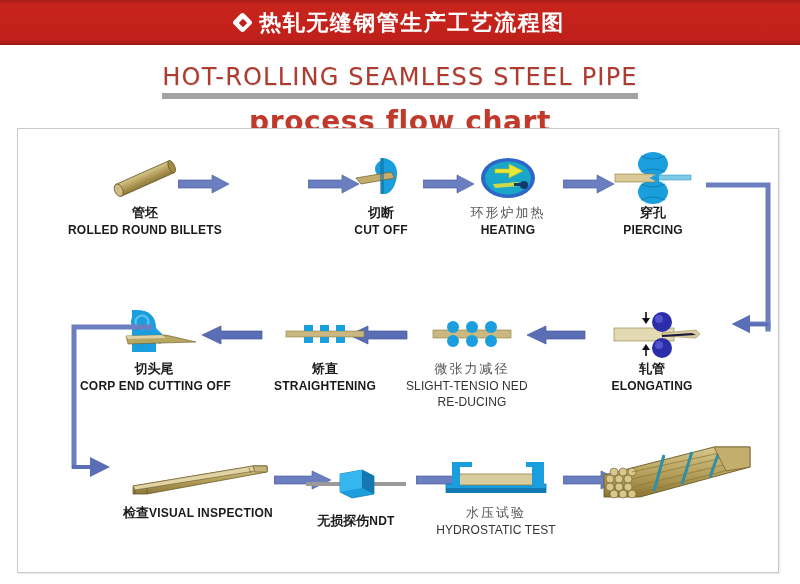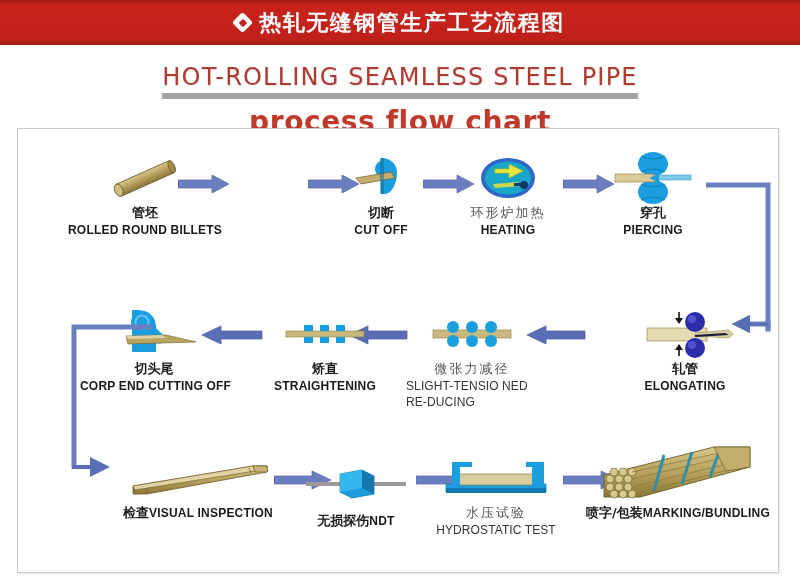--- a/index.html
+++ b/index.html
@@ -199,21 +199,21 @@
 
     <div class="connector" style="left:688px; top:50px;">
       <svg width="72" height="160" viewBox="0 0 72 160">
         <path d="M2 6 L62 6 L62 150" stroke="#6b7fc0" stroke-width="5" fill="none" stroke-linecap="square"></path>
         <path d="M62 150 L62 145 L38 145" stroke="#6b7fc0" stroke-width="5" fill="none"></path>
         <polygon points="44,136 44,154 26,145" fill="#5a6eb5"></polygon>
         <path d="M62 144 L44 144 L44 136 L26 145 L44 154 L44 147 L62 147 Z" fill="#5a6eb5"></path>
       </svg>
     </div>
 
-    <div class="node" style="left:608px; top:178px; width:118px;">
+    <div class="node" style="left:575px; top:178px; width:118px;">
       <div class="icon">
         <svg width="104" height="52" viewBox="0 0 104 52">
           <polygon points="26,26 44,26 44,22 56,26 44,30 44,26" fill="#111"></polygon>
           <path d="M22 26 L40 26" stroke="#111" stroke-width="2"></path>
           <polygon points="36,26 46,22 46,30" fill="#111"></polygon>
           <rect x="14" y="20" width="60" height="13" fill="#e3d9b3" stroke="#8d7838" stroke-width="0.6"></rect>
           <circle cx="62" cy="14" r="10" fill="#2b2ea8"></circle>
           <circle cx="62" cy="40" r="10" fill="#2b2ea8"></circle>
           <circle cx="59" cy="11" r="4" fill="#5b5ed6" opacity="0.8"></circle>
           <circle cx="59" cy="37" r="4" fill="#5b5ed6" opacity="0.8"></circle>
@@ -246,21 +246,21 @@
               <circle cx="24" cy="27" r="6"></circle>
             <circle cx="43" cy="13" r="6"></circle>
               <circle cx="43" cy="27" r="6"></circle>
             <circle cx="62" cy="13" r="6"></circle>
               <circle cx="62" cy="27" r="6"></circle>
           </g>
         </svg>
       </div>
       <div class="label-cn thin">微张力减径</div>
       <div class="label-en light" style="text-align:left;">SLIGHT-TENSIO NED</div>
-      <div class="label-en light" style="text-align:left; margin-top:0;">RE-DUCING</div>
+      <div class="label-en light" style="text-align:center; margin-top:0;">RE-DUCING</div>
     </div>
 
     <div class="arrow" style="left:330px; top:195px;">
       <svg width="60" height="22" viewBox="0 0 60 22">
         <path d="M59 7 L20 7 L20 2 L1 11 L20 20 L20 15 L59 15 Z" fill="#5a6eb5" stroke="#46589d" stroke-width="0.7"></path>
       </svg>
     </div>
 
     <div class="node" style="left:244px; top:178px; width:126px;">
       <div class="icon">
@@ -418,20 +418,16 @@
           </g>
 
           <g stroke="#2f8fa8" stroke-width="3" fill="none">
             <path d="M56 50 L66 14"></path>
               <path d="M84 43 L94 11"></path>
               <path d="M112 36 L122 8"></path>
           </g>
           <polygon points="116,6 152,6 152,26 128,30" fill="#c3ae6e" stroke="#6b5a28" stroke-width="0.7"></polygon>
         </svg>
       </div>
-      <div class="label-inline">
-        <span class="label-cn">喷字/包装</span>
-        <span class="label-en">MARKING/BUNDLING</span>
-      </div>
     </div>
 
   </div>
 </div>
 
 </body></html>

